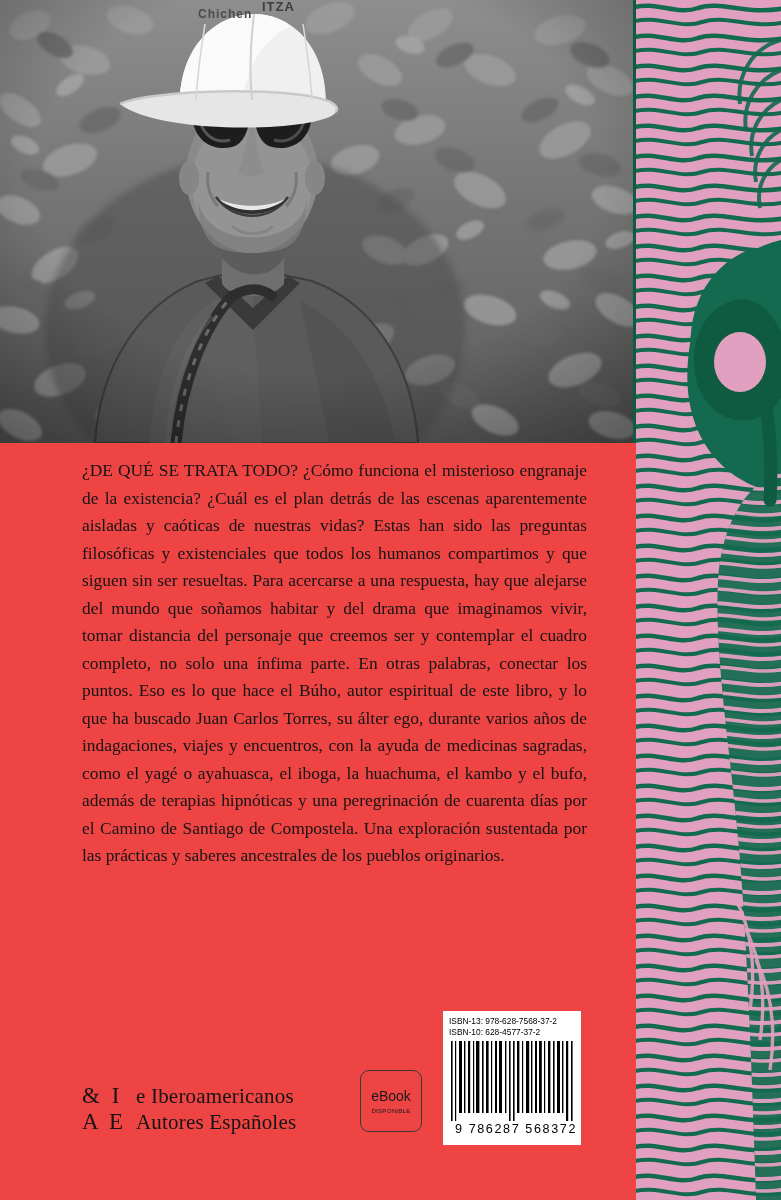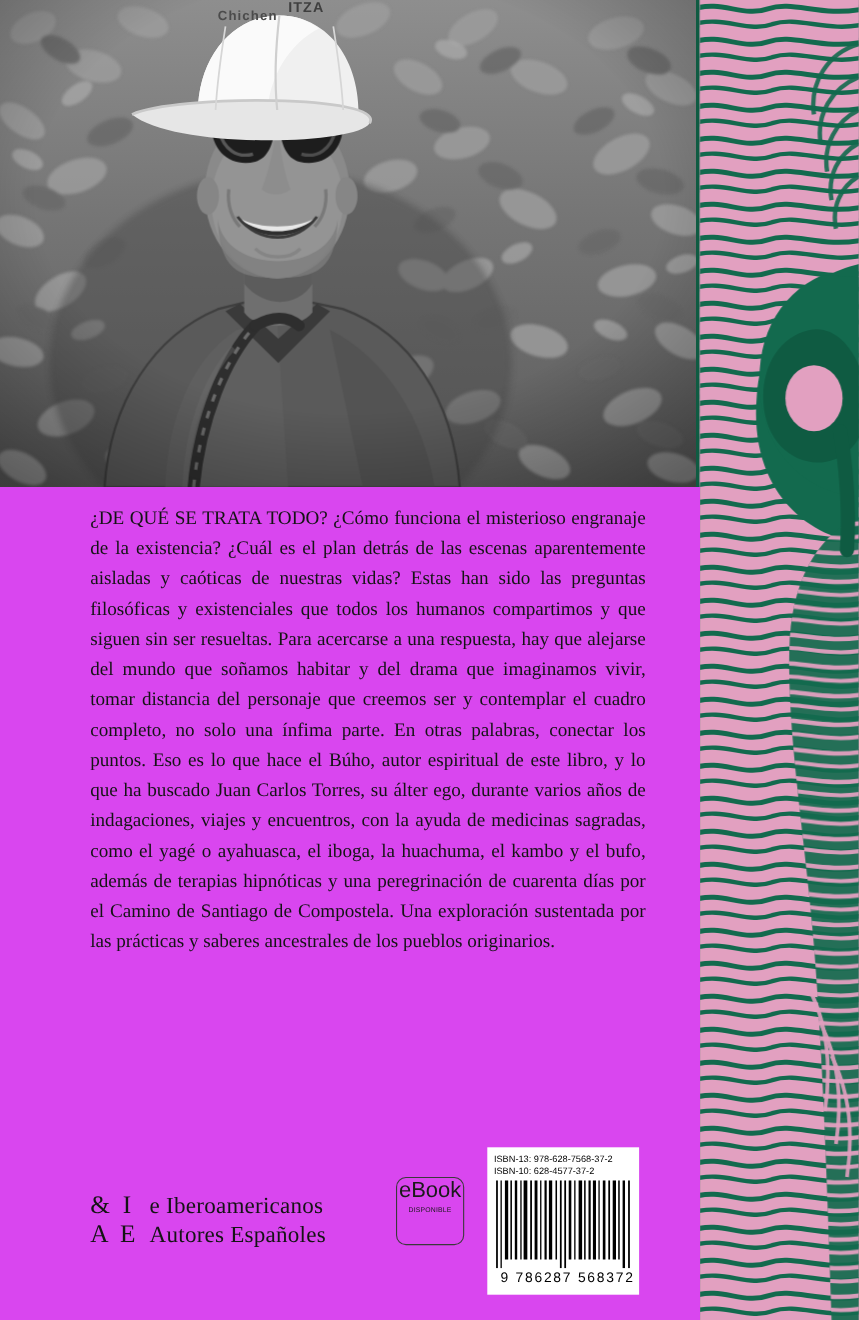--- a/index.html
+++ b/index.html
@@ -66,21 +66,21 @@
   }
   .photo svg { display:block; width:100%; height:100%; }
 
   
   .content {
     position: absolute;
     left: 0;
     top: 443px;
     width: 636px;
     height: 757px;
-    background: #d946ef;
+    background: #ef4444;
   }
   .blurb {
     position: absolute;
     left: 82px;
     top: 14px;
     width: 505px;
     color: #141414;
     font-size: 17.4px;
     line-height: 27.5px;
     text-align: justify;
@@ -122,36 +122,37 @@
     width: 62px;
     height: 62px;
     border: 1px solid #3a3a3a;
     border-radius: 9px;
     box-sizing: border-box;
     text-align: center;
     color: #1a1a1a;
   }
   .ebook-badge .eb-main {
     display: block;
-    font-size: 20px;
+    margin-top: 17px;
+    font-size: 14px;
     font-family: "Liberation Sans", sans-serif;
   }
   .ebook-badge .eb-sub {
     display: block;
     margin-top: 3px;
     font-size: 6.2px;
     letter-spacing: 0.2px;
     font-family: "Liberation Sans", sans-serif;
   }
 
   
   .barcode-box {
     position: absolute;
     left: 443px;
-    top: 600px;
+    top: 568px;
     width: 138px;
     height: 134px;
     background: #ffffff;
     padding: 5px 4px 4px 6px;
     box-sizing: border-box;
   }
   .isbn-lines {
     font-family: "Liberation Sans", sans-serif;
     font-size: 8.4px;
     color: #000;

